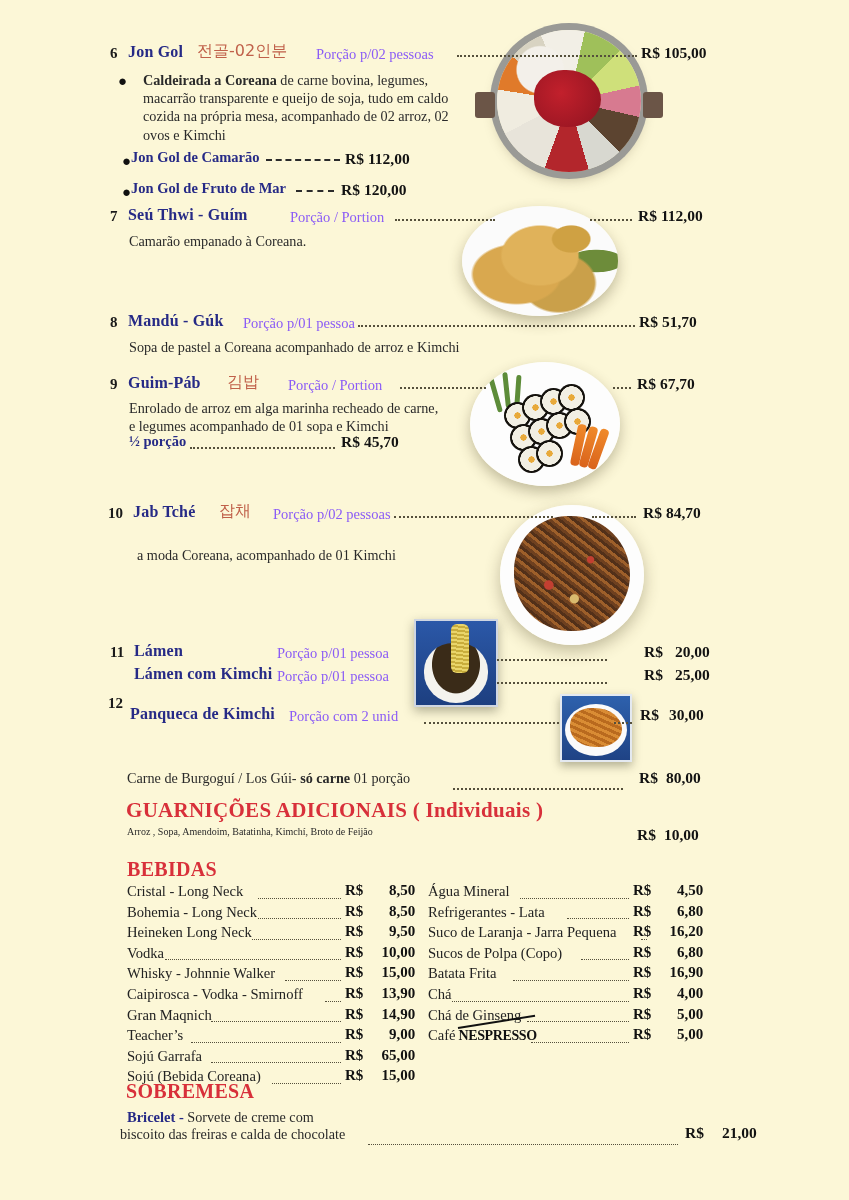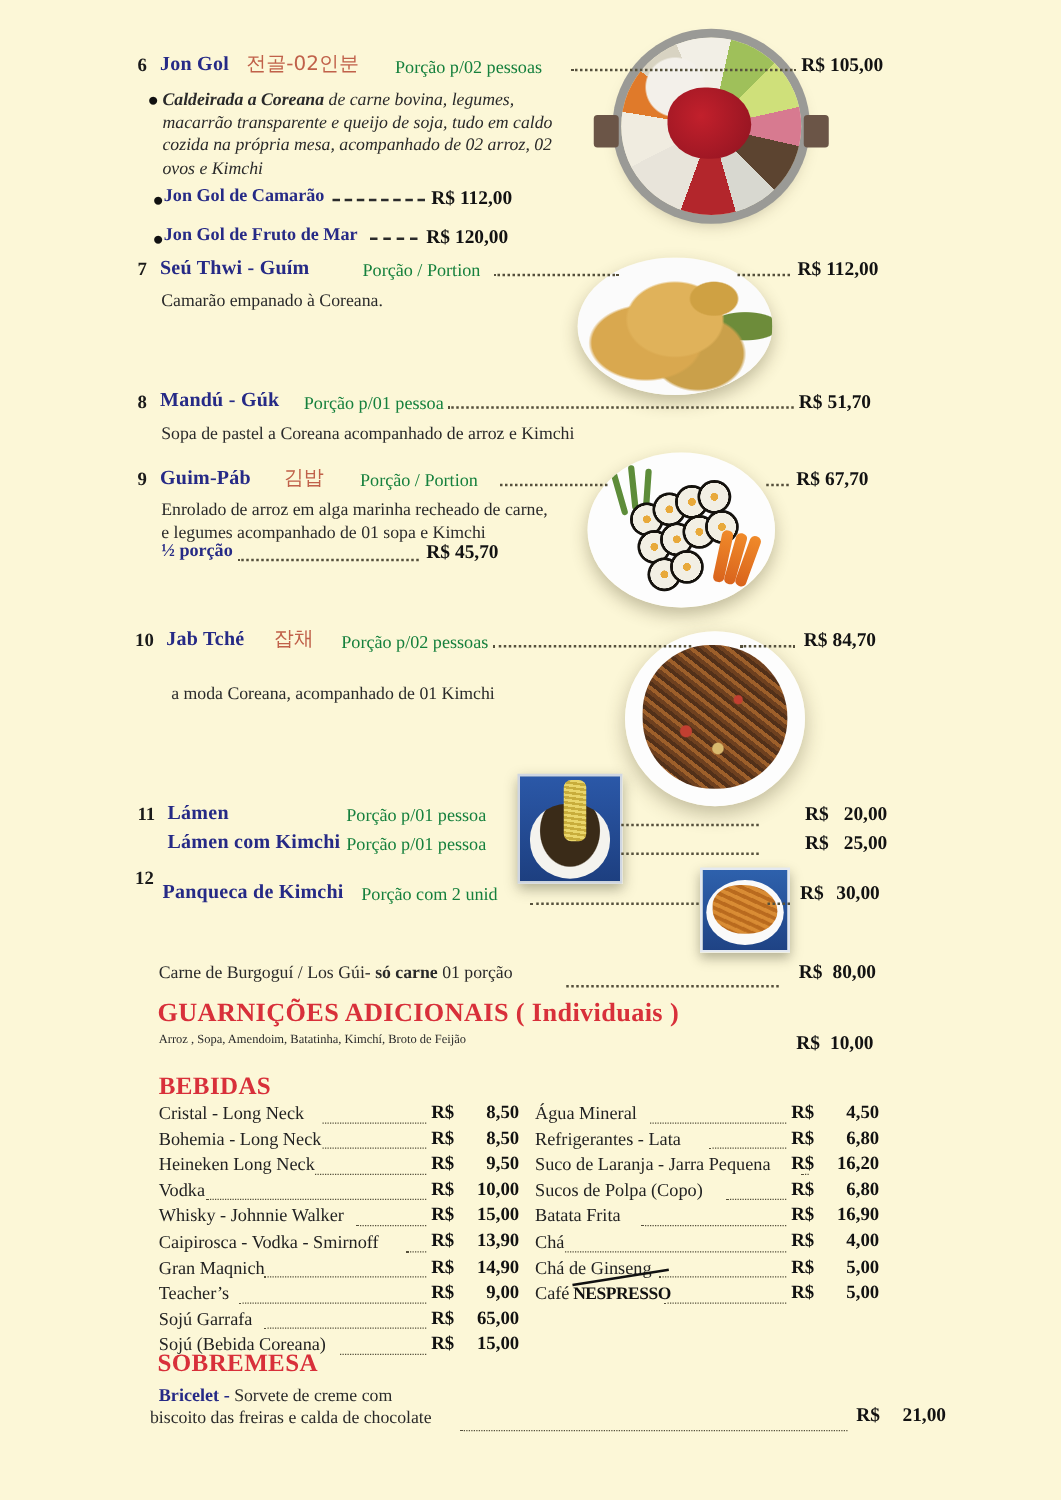--- a/index.html
+++ b/index.html
@@ -33,21 +33,21 @@
     color: #262a86;
     font-weight: bold;
     font-size: 14.5px;
   }
   .kor {
     color: #c0614a;
     font-size: 16px;
     font-family: "DejaVu Sans", sans-serif;
   }
   .portion {
-    color: #15803d;
+    color: #8b5cf6;
     font-size: 14.5px;
   }
   .desc {
     color: #2a2a2a;
     font-size: 14.2px;
     line-height: 1.28;
   }
   .desc b { font-weight: bold; }
   .price {
     color: #121212;
@@ -295,21 +295,21 @@
   <div class="abs num" style="left:110px; top:45px;">6</div>
   <div class="abs dish" style="left:128px; top:43px;">Jon Gol</div>
   <div class="abs kor" style="left:197px; top:41px;">전골-02인분</div>
   <div class="abs portion" style="left:316px; top:46px;">Porção p/02 pessoas</div>
   <div class="abs leader" style="left:457px; top:46px; width:180px;"></div>
   <div class="abs price" style="left:641px; top:44px;">
     <span class="cur">R$</span><span>105,00</span>
   </div>
 
   <div class="abs bullet" style="left:118px; top:74px;">●</div>
-  <div class="abs desc" style="left:130px; top:71px; width:330px;font-style:italic;">
+  <div class="abs desc" style="left:143px; top:71px; width:330px;">
     <b>Caldeirada a Coreana</b>
     <span>de carne bovina, legumes, macarrão transparente e queijo de soja, tudo em caldo cozida na própria mesa, acompanhado de 02 arroz, 02 ovos e Kimchi</span>
   </div>
 
   <div class="abs bullet" style="left:122px; top:154px;">●</div>
   <div class="abs dish-sm" style="left:131px; top:149px;">Jon Gol de Camarão</div>
   <div class="abs dashline" style="left:266px; top:152px; width:74px;"></div>
   <div class="abs price" style="left:345px; top:150px;">
     <span class="cur">R$</span><span>112,00</span>
   </div>

